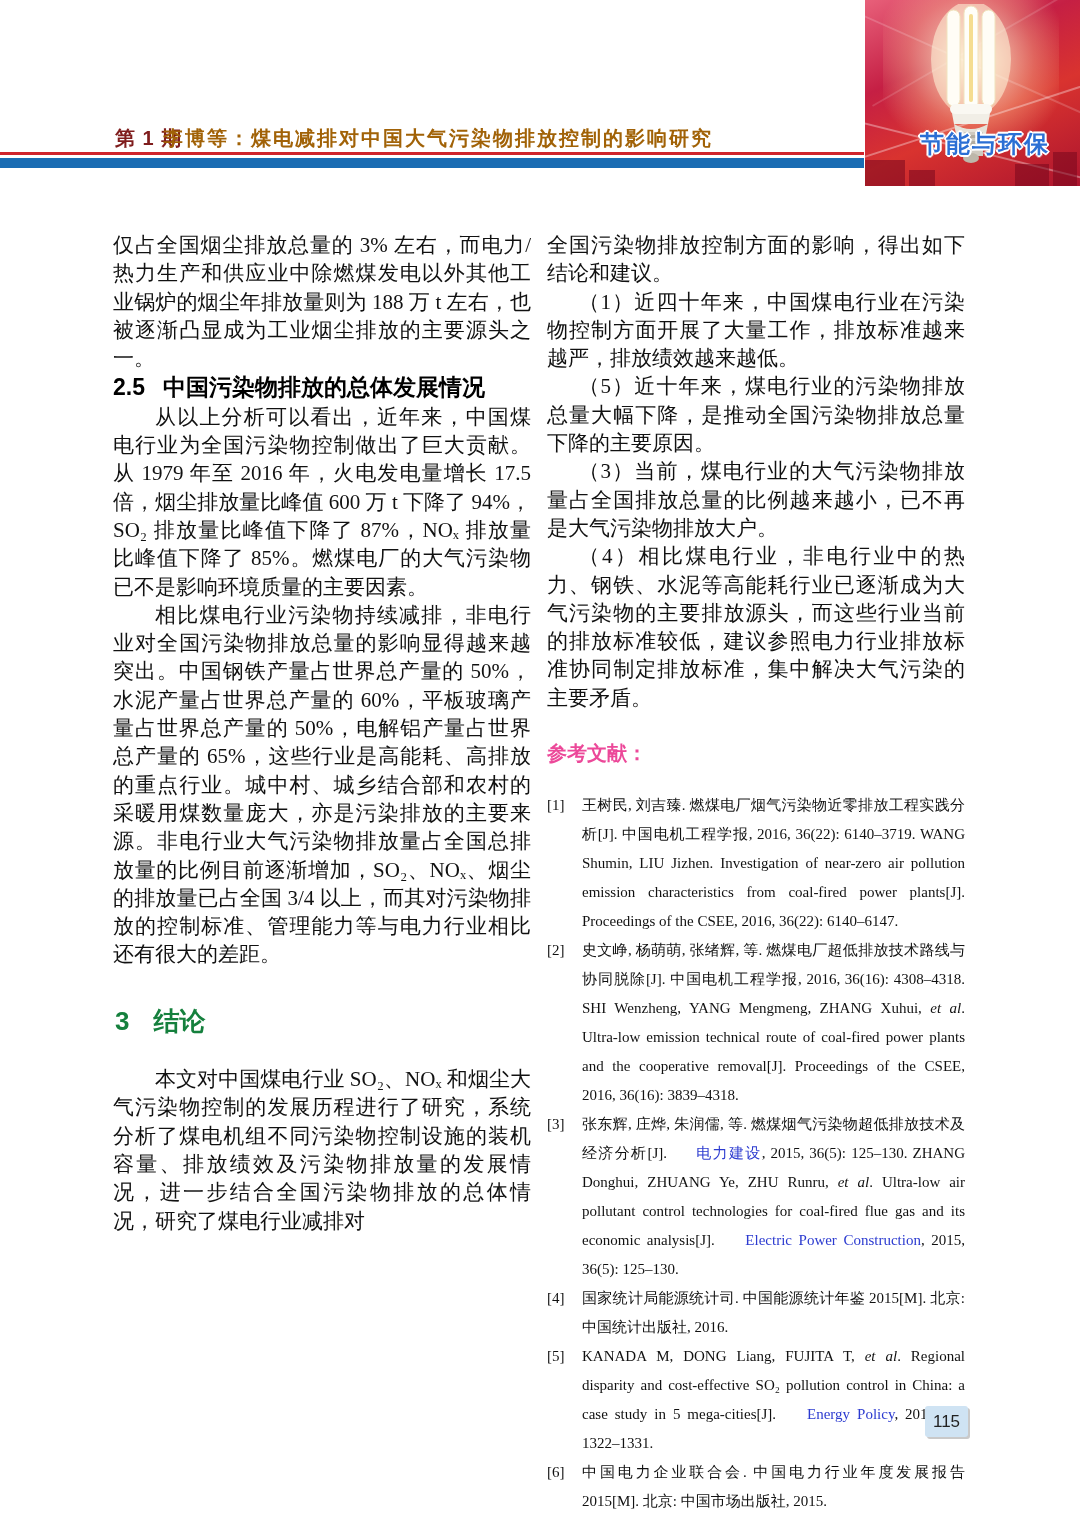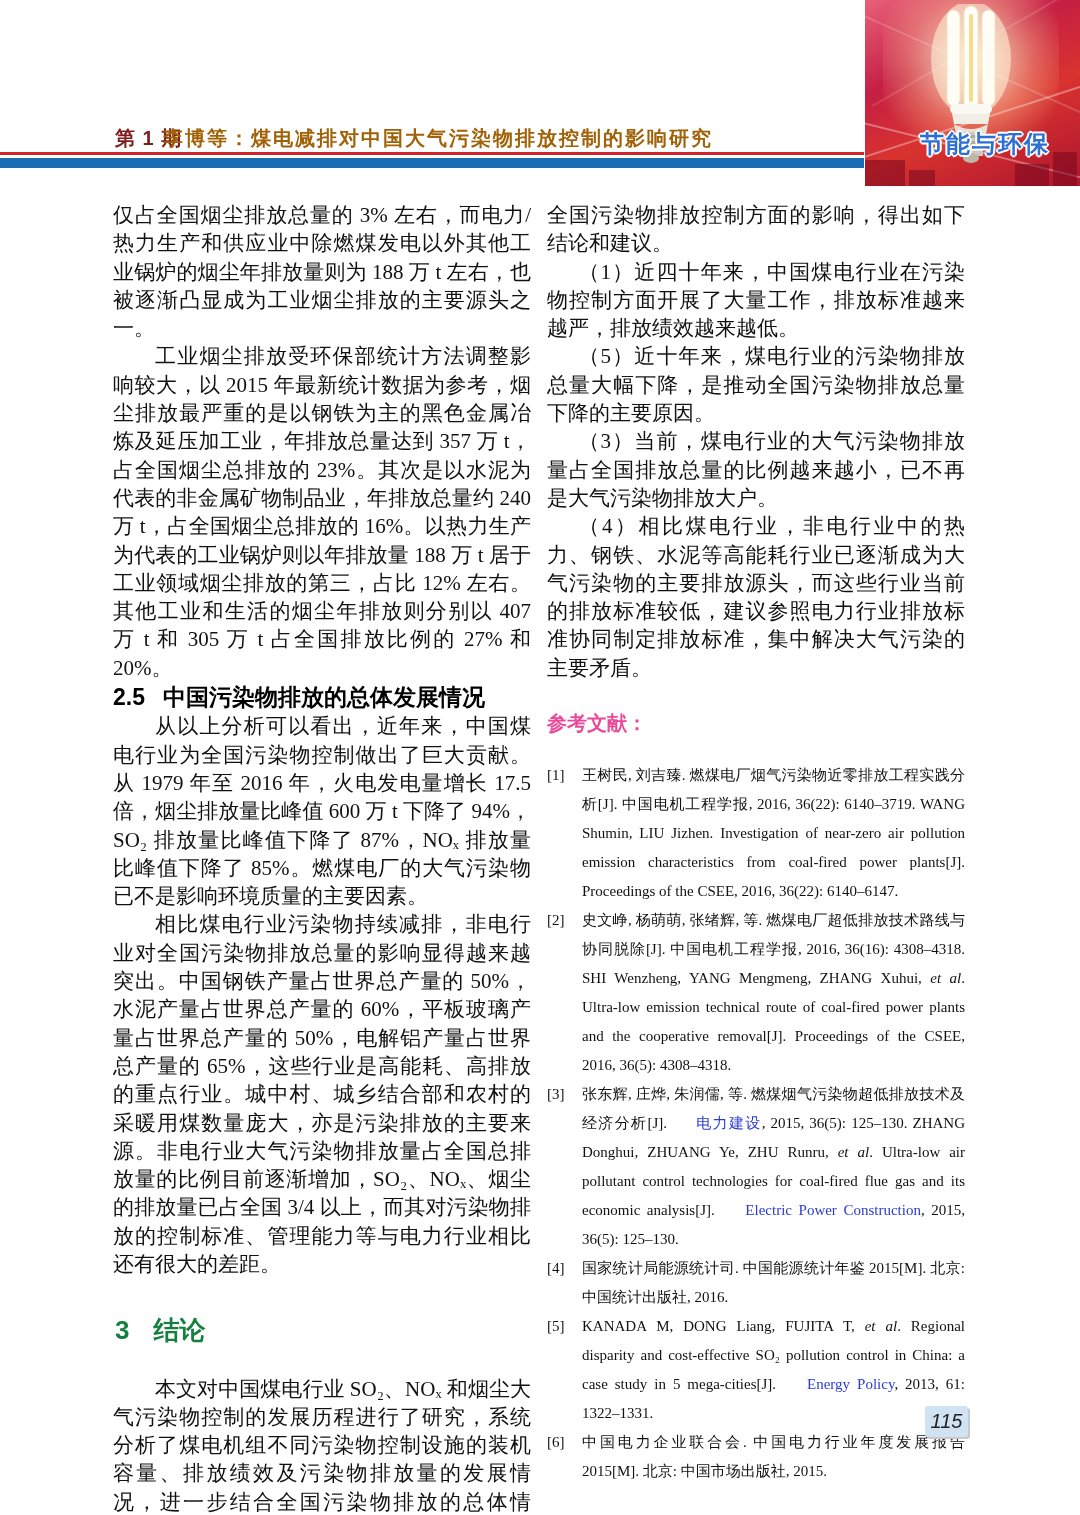--- a/index.html
+++ b/index.html
@@ -34,21 +34,21 @@
         font-family:"Liberation Sans","DejaVu Sans",sans-serif;font-weight:bold;font-size:24px;
         color:#2b6fd4;letter-spacing:2px;
         text-shadow:-2px 0 #fff,2px 0 #fff,0 -2px #fff,0 2px #fff,-1px -1px #fff,1px 1px #fff,-1px 1px #fff,1px -1px #fff;}
   .bulb{position:absolute;left:56px;top:4px;}
 
   
   .col{width:418px;font-size:21px;line-height:28.3px;text-align:justify;text-justify:inter-ideograph;}
   .col-left{left:113px;top:201px;}
   .col-right{left:547px;top:201px;}
   .col p{margin:0;text-indent:2em;}
-  .col p.noindent{text-indent:0;}
+  .col p.noindent{text-indent:0;margin-top:30px;}
   .col p.item{text-indent:1.5em;}
   .h-sub{font-family:"Liberation Sans","DejaVu Sans",sans-serif;font-weight:bold;
          font-size:23px;margin:1px 0;color:#000;}
   .h-sub .num{margin-right:18px;}
   .h-sec{font-family:"Liberation Sans","DejaVu Sans",sans-serif;font-weight:bold;
          font-size:26px;color:#15803d;margin:38px 0 30px 2px;}
   .h-sec .num{margin-right:24px;}
   .h-refs{font-family:"Liberation Sans","DejaVu Sans",sans-serif;font-weight:bold;
          font-size:20px;margin:27px 0 24px 0;color:#ec4899;}
 
@@ -56,22 +56,22 @@
   .refs{font-size:15px;line-height:29px;}
   .ref{display:flex;margin:0;}
   .ref-num{width:35px;flex:0 0 35px;}
   .ref-body{flex:1;text-align:justify;}
   .link{color:#2c3bd0;margin-left:24px;}
   .et{font-style:italic;}
 
   
   .pagenum{left:925px;top:1406px;width:43px;height:31px;background:#cfe3f3;
         border-radius:3px;box-shadow:2px 2px 0 #c9c9c9;
-        font-family:"Liberation Sans","DejaVu Sans",sans-serif;font-size:20px;color:#222;
-        display:flex;align-items:center;justify-content:center;font-style:italic;}
+        font-family:"Liberation Sans","DejaVu Sans",sans-serif;font-size:17px;color:#222;
+        display:flex;align-items:center;justify-content:center;}
 </style>
 </head>
 <body>
 
 <div class="abs issue">第 1 期</div>
 <div class="abs journal-title">李博等：煤电减排对中国大气污染物排放控制的影响研究</div>
 <div class="abs rule-red"></div>
 <div class="abs rule-blue"></div>
 
 <div class="abs logo">
@@ -97,21 +97,20 @@
     <rect x="38" y="131" width="24" height="3" fill="#b3ada1"></rect>
     <rect x="38" y="137" width="24" height="3" fill="#b3ada1"></rect>
     <rect x="38" y="143" width="24" height="3" fill="#b3ada1"></rect>
     <ellipse cx="50" cy="154" rx="8" ry="5" fill="#bdb7aa"></ellipse>
   </svg>
   <div class="logo-text">节能与环保</div>
 </div>
 
 <div class="abs col col-left">
   <p class="noindent">仅占全国烟尘排放总量的 3% 左右，而电力/热力生产和供应业中除燃煤发电以外其他工业锅炉的烟尘年排放量则为 188 万 t 左右，也被逐渐凸显成为工业烟尘排放的主要源头之一。</p>
-  <p>工业烟尘排放受环保部统计方法调整影响较大，以 2015 年最新统计数据为参考，烟尘排放最严重的是以钢铁为主的黑色金属冶炼及延压加工业，年排放总量达到 357 万 t，占全国烟尘总排放的 23%。其次是以水泥为代表的非金属矿物制品业，年排放总量约 240 万 t，占全国烟尘总排放的 16%。以热力生产为代表的工业锅炉则以年排放量 188 万 t 居于工业领域烟尘排放的第三，占比 12% 左右。其他工业和生活的烟尘年排放则分别以 407 万 t 和 305 万 t 占全国排放比例的 27% 和 20%。</p>
   <div class="h-sub">
     <span class="num">2.5</span><span>中国污染物排放的总体发展情况</span>
   </div>
   <p>从以上分析可以看出，近年来，中国煤电行业为全国污染物控制做出了巨大贡献。从 1979 年至 2016 年，火电发电量增长 17.5 倍，烟尘排放量比峰值 600 万 t 下降了 94%，SO₂ 排放量比峰值下降了 87%，NOₓ 排放量比峰值下降了 85%。燃煤电厂的大气污染物已不是影响环境质量的主要因素。</p>
   <p>相比煤电行业污染物持续减排，非电行业对全国污染物排放总量的影响显得越来越突出。中国钢铁产量占世界总产量的 50%，水泥产量占世界总产量的 60%，平板玻璃产量占世界总产量的 50%，电解铝产量占世界总产量的 65%，这些行业是高能耗、高排放的重点行业。城中村、城乡结合部和农村的采暖用煤数量庞大，亦是污染排放的主要来源。非电行业大气污染物排放量占全国总排放量的比例目前逐渐增加，SO₂、NOₓ、烟尘的排放量已占全国 3/4 以上，而其对污染物排放的控制标准、管理能力等与电力行业相比还有很大的差距。</p>
   <div class="h-sec">
     <span class="num">3</span><span>结论</span>
   </div>
   <p>本文对中国煤电行业 SO₂、NOₓ 和烟尘大气污染物控制的发展历程进行了研究，系统分析了煤电机组不同污染物控制设施的装机容量、排放绩效及污染物排放量的发展情况，进一步结合全国污染物排放的总体情况，研究了煤电行业减排对</p>
 </div>
@@ -132,21 +131,21 @@
       <div class="ref-body">
         <span>王树民, 刘吉臻. 燃煤电厂烟气污染物近零排放工程实践分析[J]. 中国电机工程学报, 2016, 36(22): 6140–3719.</span>
         <span>WANG Shumin, LIU Jizhen. Investigation of near-zero air pollution emission characteristics from coal-fired power plants[J]. Proceedings of the CSEE, 2016, 36(22): 6140–6147.</span>
       </div>
     </div>
 
     <div class="ref">
       <span class="ref-num">[2]</span>
       <div class="ref-body">
         <span>史文峥, 杨萌萌, 张绪辉, 等. 燃煤电厂超低排放技术路线与协同脱除[J]. 中国电机工程学报, 2016, 36(16): 4308–4318.</span>
-        <span>SHI Wenzheng, YANG Mengmeng, ZHANG Xuhui, </span><span class="et">et al</span><span>. Ultra-low emission technical route of coal-fired power plants and the cooperative removal[J]. Proceedings of the CSEE, 2016, 36(5): 4308–4318.</span>
+        <span>SHI Wenzheng, YANG Mengmeng, ZHANG Xuhui, </span><span class="et">et al</span><span>. Ultra-low emission technical route of coal-fired power plants and the cooperative removal[J]. Proceedings of the CSEE, 2016, 36(16): 3839–4318.</span>
       </div>
     </div>
 
     <div class="ref">
       <span class="ref-num">[3]</span>
       <div class="ref-body">
         <span>张东辉, 庄烨, 朱润儒, 等. 燃煤烟气污染物超低排放技术及经济分析[J]. </span><span class="link">电力建设</span><span>, 2015, 36(5): 125–130.</span>
         <span>ZHANG Donghui, ZHUANG Ye, ZHU Runru, </span><span class="et">et al</span><span>. Ultra-low air pollutant control technologies for coal-fired flue gas and its economic analysis[J]. </span><span class="link">Electric Power Construction</span><span>, 2015, 36(5): 125–130.</span>
       </div>
     </div>

